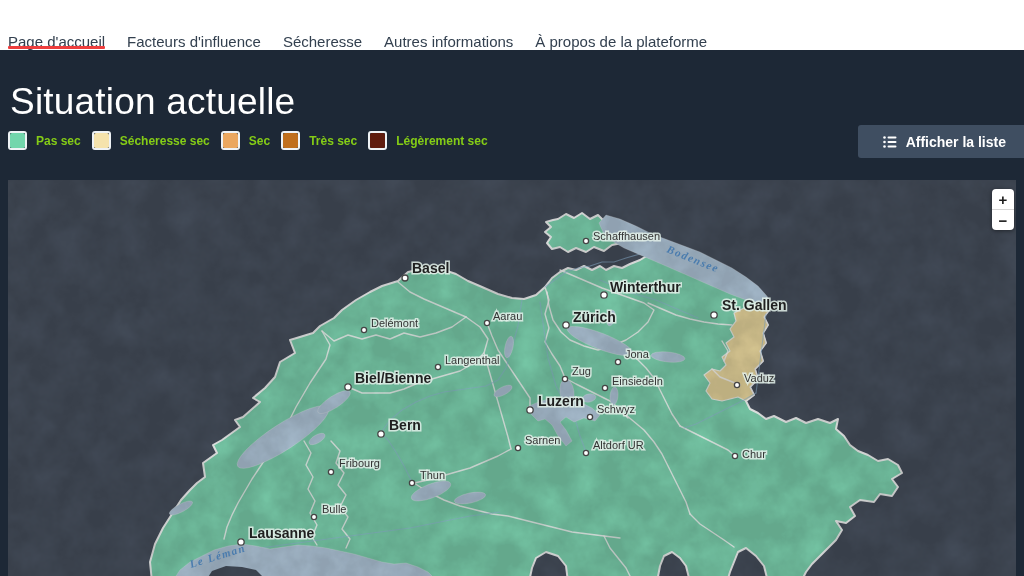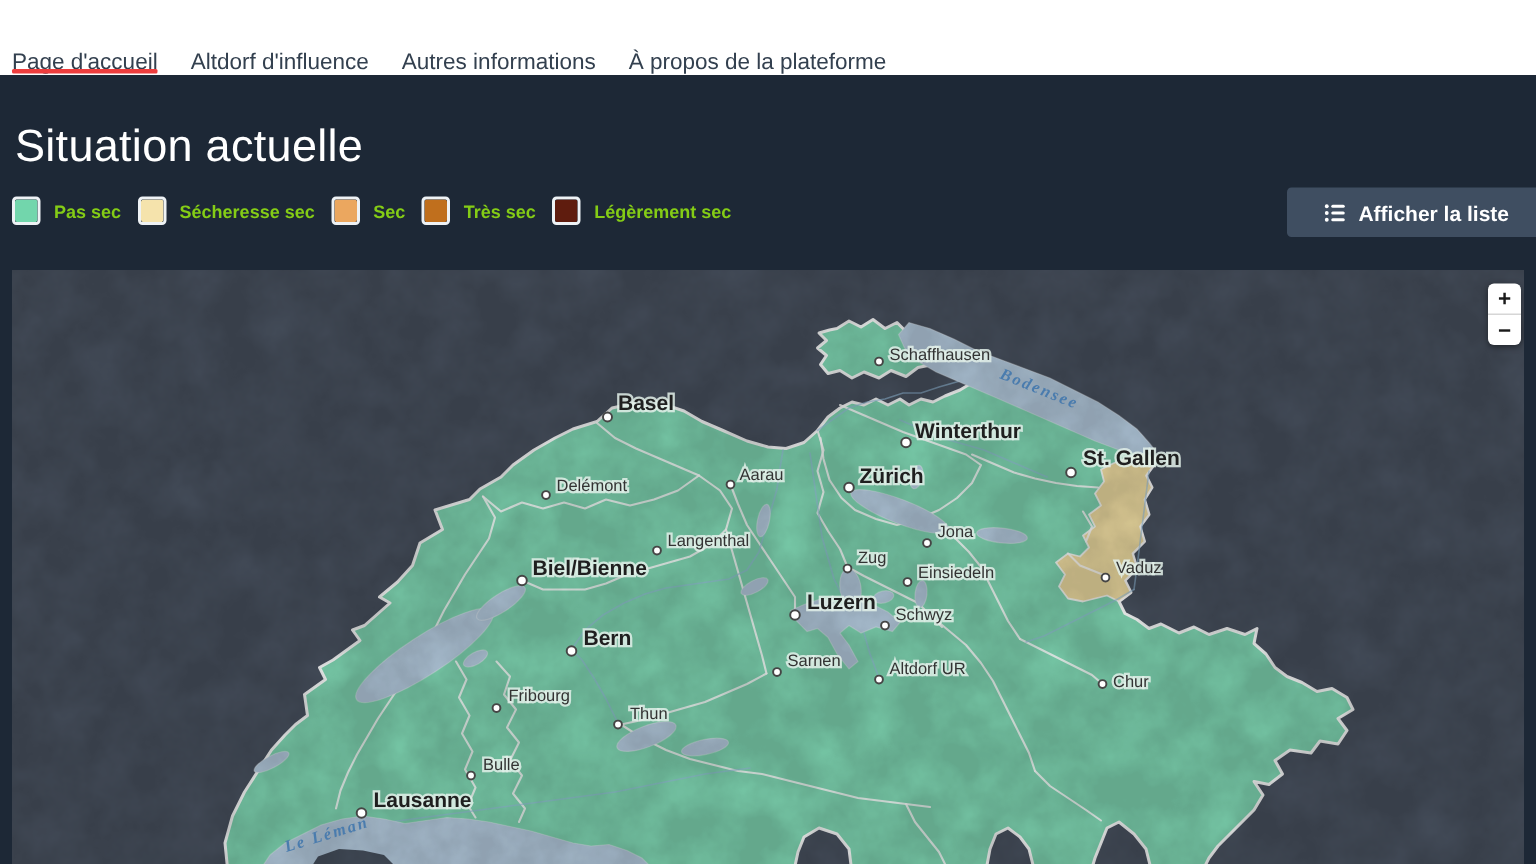--- a/index.html
+++ b/index.html
@@ -19,21 +19,21 @@
     white-space:nowrap;
     margin-top:32px;
   }
   .tab.active::after {
     content:""; position:absolute; left:0; right:0; bottom:1px; height:3px;
     background:#ee3d3d; border-radius:1px;
   }
   
   .hero { position:absolute; top:50px; left:0; width:1024px; height:130px; background:#1d2836; }
   .hero-title {
-    position:absolute; left:10px; top:31px; font-size:30px; font-weight:500;
+    position:absolute; left:10px; top:31px; font-size:37px; font-weight:500;
     color:#ffffff; letter-spacing:.2px;
   }
   .legend { position:absolute; left:8px; top:81px; display:flex; align-items:center; }
   .legend-item { display:flex; align-items:center; margin-right:11px; }
   .swatch {
     width:15px; height:15px; border:2px solid #eef2f5; border-radius:3px;
     display:block; margin-right:9px;
   }
   .legend-label { color:#84cc16; font-size:12px; font-weight:bold; white-space:nowrap; }
   .list-button {
@@ -77,21 +77,22 @@
   .lake-label {
     font-size:11px; font-style:italic; font-weight:bold; fill:#4a7cae;
     letter-spacing:1.5px; font-family:"Liberation Serif", serif;
   }
 </style>
 </head>
 <body>
 
 <nav class="navbar">
   <div class="tab active">Page d'accueil</div>
-  <div class="tab">Altdorf d'influence</div>
+  <div class="tab">Facteurs d'influence</div>
+  <div class="tab">Sécheresse</div>
   <div class="tab">Autres informations</div>
   <div class="tab">À propos de la plateforme</div>
 </nav>
 
 <header class="hero">
   <h1 class="hero-title" style="margin:0;">Situation actuelle</h1>
 
   <div class="legend">
     <div class="legend-item">
       <svg class="swatch" viewBox="0 0 16 16">

